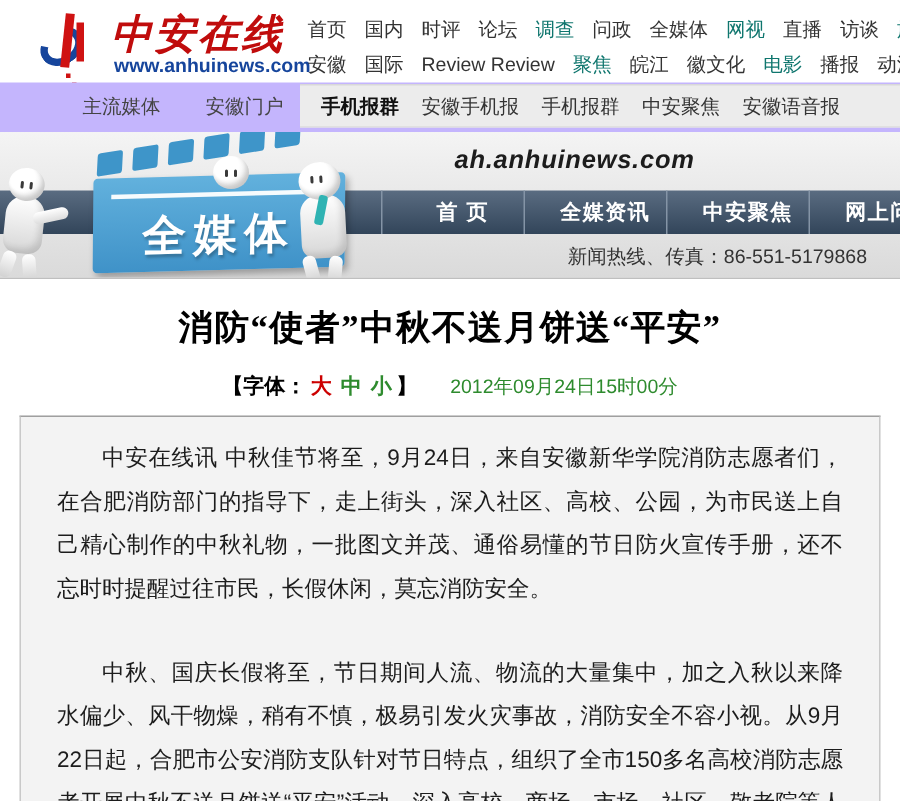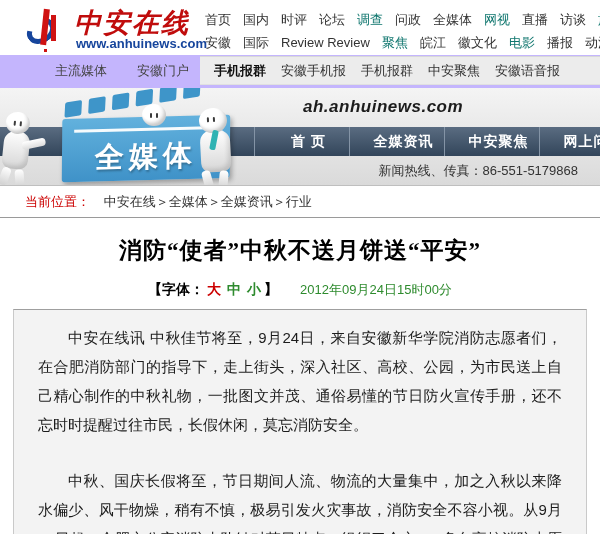--- a/index.html
+++ b/index.html
@@ -179,24 +179,20 @@
         <div class="head"></div>
         <div class="torso">
           <div class="tie"></div>
         </div>
         <div class="leg leg1"></div>
         <div class="leg leg2"></div>
       </div>
     </div>
   </div>
 
-  <div class="breadcrumb">
-    <span class="loc">当前位置：</span>
-    <span class="path">中安在线＞全媒体＞全媒资讯＞行业</span>
-  </div>
 
   <h1 class="article-title">消防“使者”中秋不送月饼送“平安”</h1>
 
   <div class="article-meta">
     <span class="font-ctrl">
       <span>【字体：</span><span class="sz sz-large">大</span><span class="sz sz-med">中</span><span class="sz sz-small">小</span><span>】</span>
     </span>
     <span class="pub-date">2012年09月24日15时00分</span>
   </div>
 

